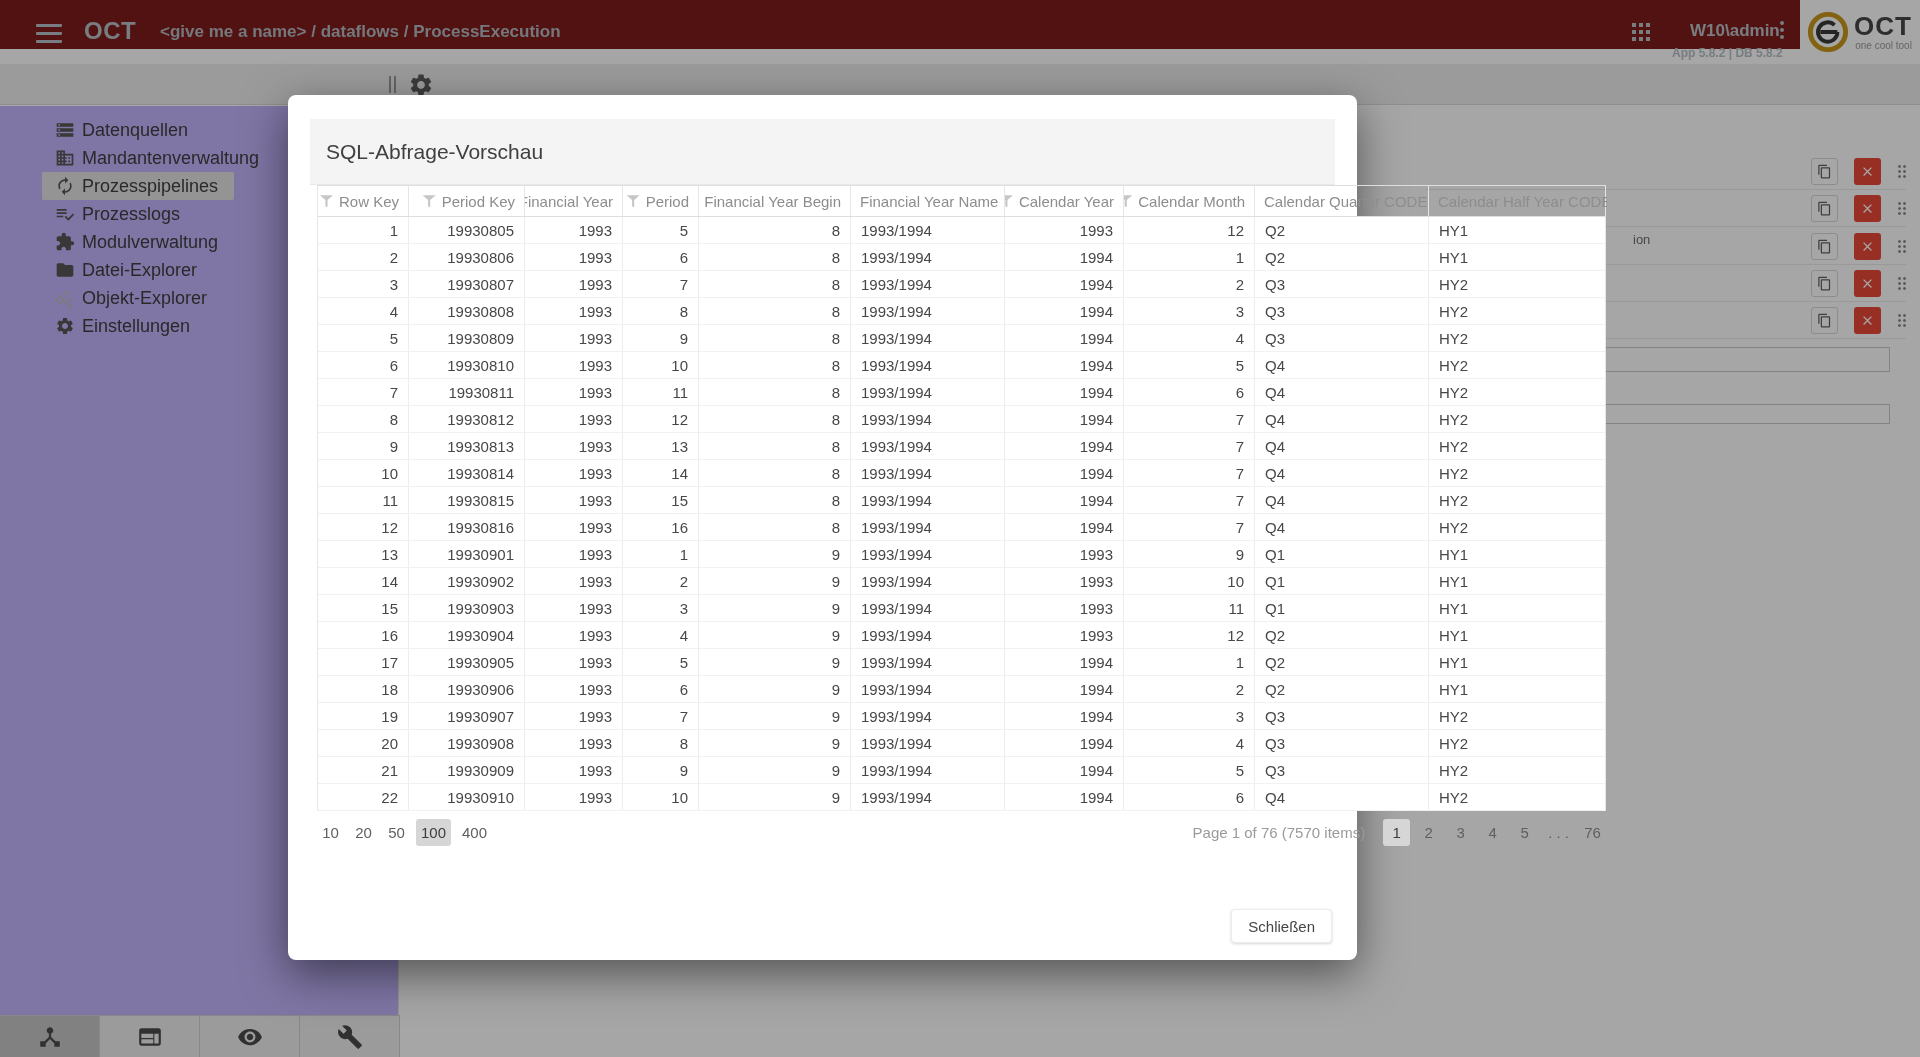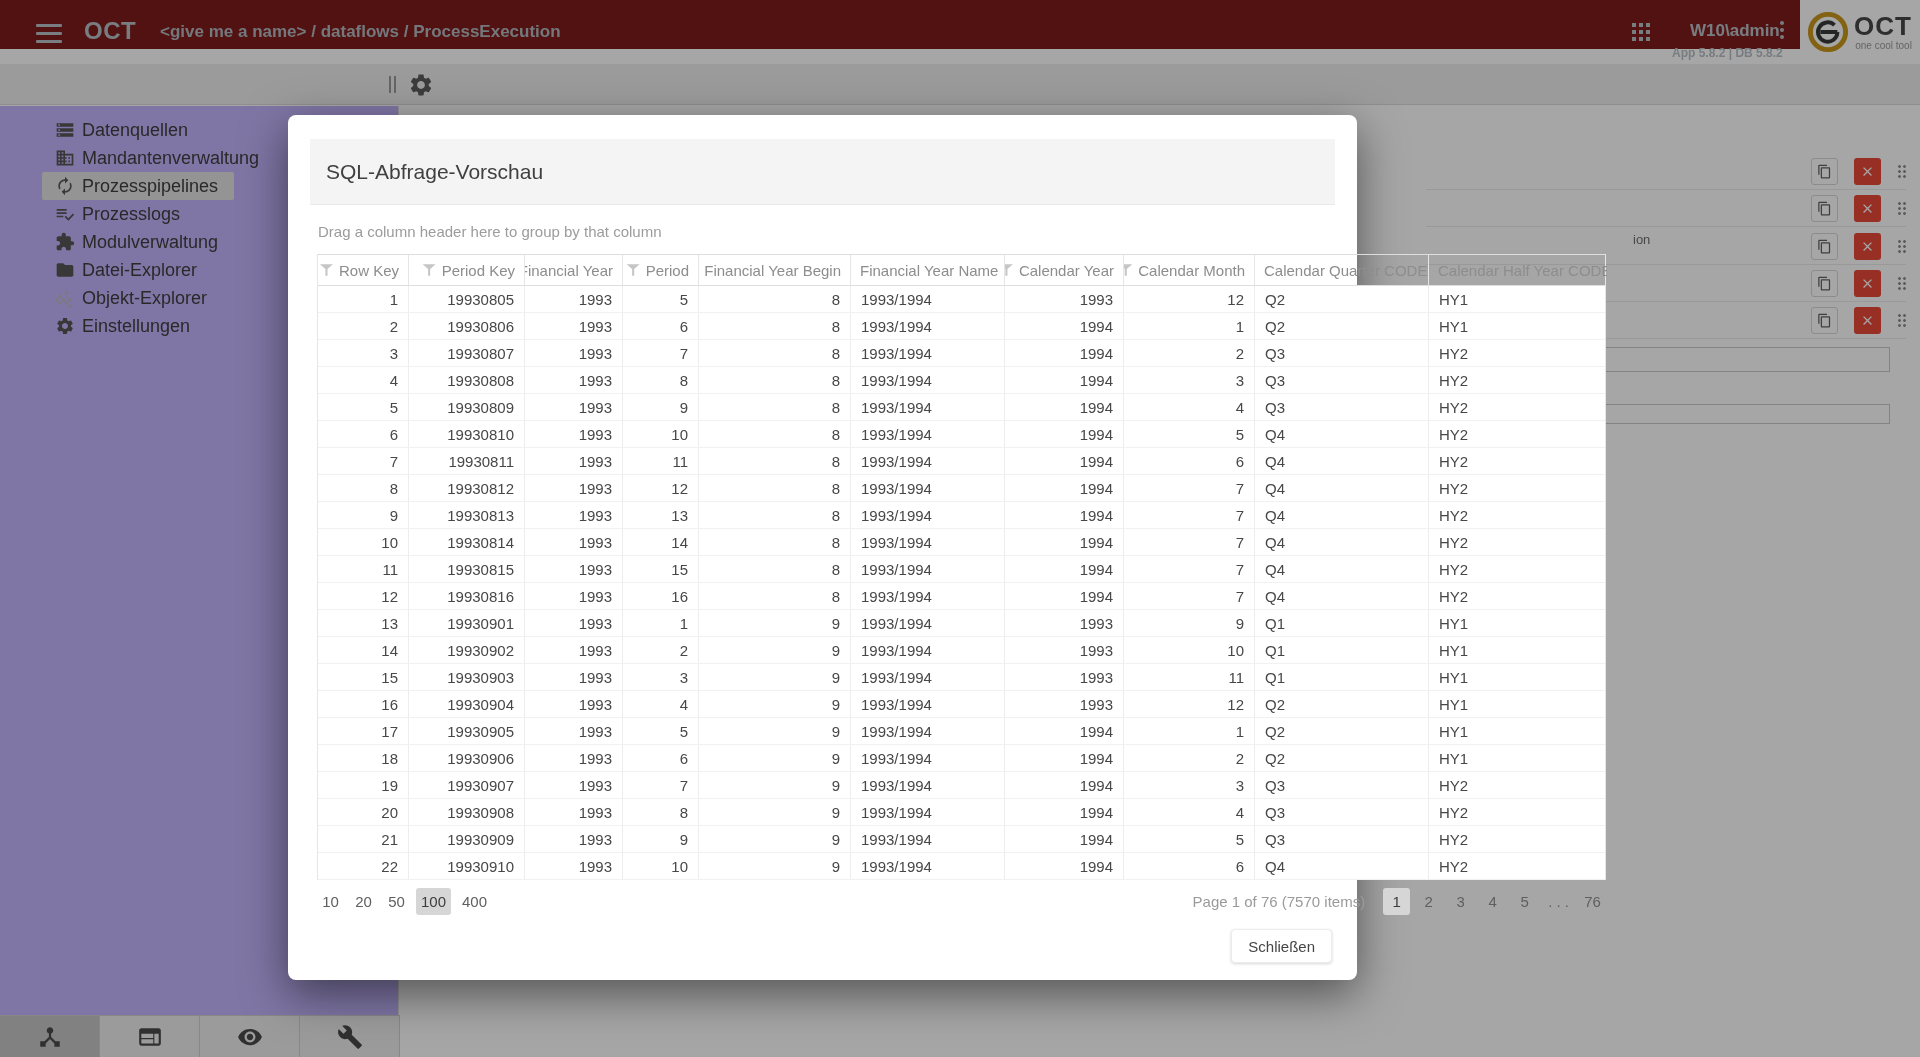--- a/index.html
+++ b/index.html
@@ -62,21 +62,21 @@
   .partial-text { position:absolute; left:1233px; top:126px; font-size:13px; color:#6e6e6e; }
   .bg-box { position:absolute; right:30px; width:560px; background:#fff; border:1px solid #c9c9c9; }
   .bg-box.b1 { top:241px; height:25px; }
   .bg-box.b2 { top:298px; height:20px; }
 
   
   .backdrop { position:absolute; inset:0; background:rgba(0,0,0,.35); z-index:10; }
 
   
   .modal { position:absolute; left:288px; top:95px; width:1069px; height:865px; background:#fff;
-           border-radius:8px; box-shadow:0 14px 45px rgba(0,0,0,.5); z-index:20;margin-top:20px; }
+           border-radius:8px; box-shadow:0 14px 45px rgba(0,0,0,.5); z-index:20; }
   .m-titlebar { margin:24px 22px 0; height:66px; background:#f4f4f4; border-bottom:1px solid #e9e9e9;
                 display:flex; align-items:center; padding-left:16px; font-size:21px; color:#404040; }
   .m-hint { margin:18px 0 10px 30px; height:21px; font-size:15px; color:#9c9c9c; }
 
   .grid { margin-left:29px; width:1289px; border-left:1px solid #e6e6e6; border-right:1px solid #e6e6e6; border-top:1px solid #dedede; }
   .trow-h { display:grid; height:31px; border-bottom:1px solid #dedede; }
   .trow   { display:grid; height:27px; border-bottom:1px solid #f1f1f1; background:#fff; }
   .th { display:flex; align-items:center; justify-content:space-between; gap:6px; padding:0 9px;
         font-size:15px; color:#8d8d8d; border-right:1px solid #e6e6e6; white-space:nowrap; overflow:hidden; cursor:pointer; }
   .th:last-child, .td:last-child { border-right:none; }
@@ -302,21 +302,20 @@
         </div>
       </div>
     <div class="bg-box b1"></div>
     <div class="bg-box b2"></div>
   </div>
 
   <div class="backdrop"></div>
 
   <div class="modal">
     <div class="m-titlebar">SQL-Abfrage-Vorschau</div>
-    <div class="m-hint">Drag a column header here to group by that column</div>
 
     <div class="grid">
       <div class="trow-h" style="grid-template-columns: 91px 116px 98px 76px 152px 154px 119px 131px 174px 178px;">
           <div class="th al-right">
             <span class="funnel"></span>
             <span>Row Key</span>
           </div>
           <div class="th al-right">
             <span class="funnel"></span>
             <span>Period Key</span>

